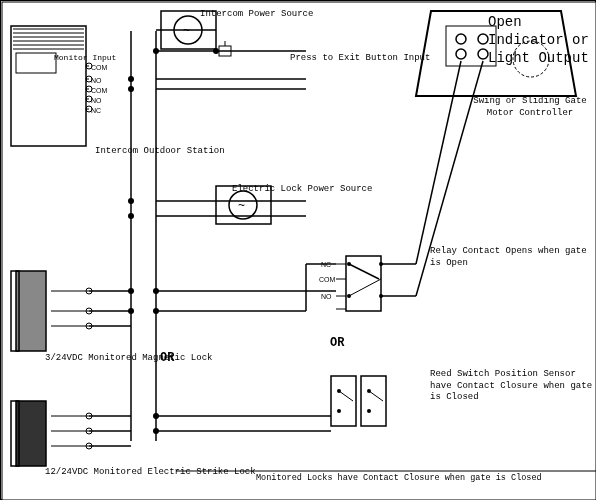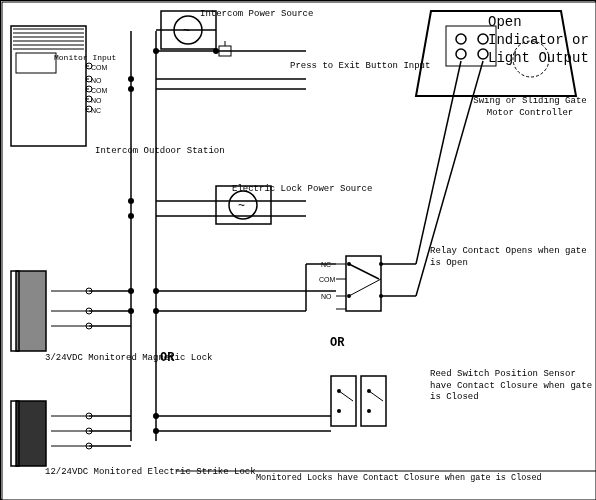--- a/index.html
+++ b/index.html
@@ -190,21 +190,21 @@
     <circle cx="155" cy="430" r="3" fill="#000"></circle>
 
     <line x1="175" y1="470" x2="595" y2="470" stroke="#000" stroke-width="1"></line>
 
   </svg>
 
   <div class="label" style="left:15px; top:145px; font-size:9px; line-height:1.3;padding-left:40px;">Intercom Outdoor
 Station</div>
   <div class="label" style="left:160px; top:8px;">Intercom
 Power Source</div>
-  <div class="label" style="left:230px; top:60px;padding-left:20px;">Press to Exit Button Input</div>
+  <div class="label" style="left:230px; top:52px;padding-left:20px;">Press to Exit Button Input</div>
   <div class="label" style="left:14px; top:52px; font-size:8px;">Monitor Input</div>
   <div class="label" style="left:192px; top:183px; line-height:1.3;">Electric Lock
 Power Source</div>
   <div class="label" style="left:5px; top:352px; line-height:1.3;">3/24VDC Monitored
 Magnetic Lock</div>
   <div class="label" style="left:5px; top:466px; line-height:1.3;">12/24VDC Monitored
 Electric Strike Lock</div>
   <div class="label" style="left:120px; top:350px; font-size:12px; font-weight:bold;">OR</div>
   <div class="label" style="left:290px; top:335px; font-size:12px; font-weight:bold;">OR</div>
   <div class="label" style="left:390px; top:245px; line-height:1.3;">Relay Contact Opens

